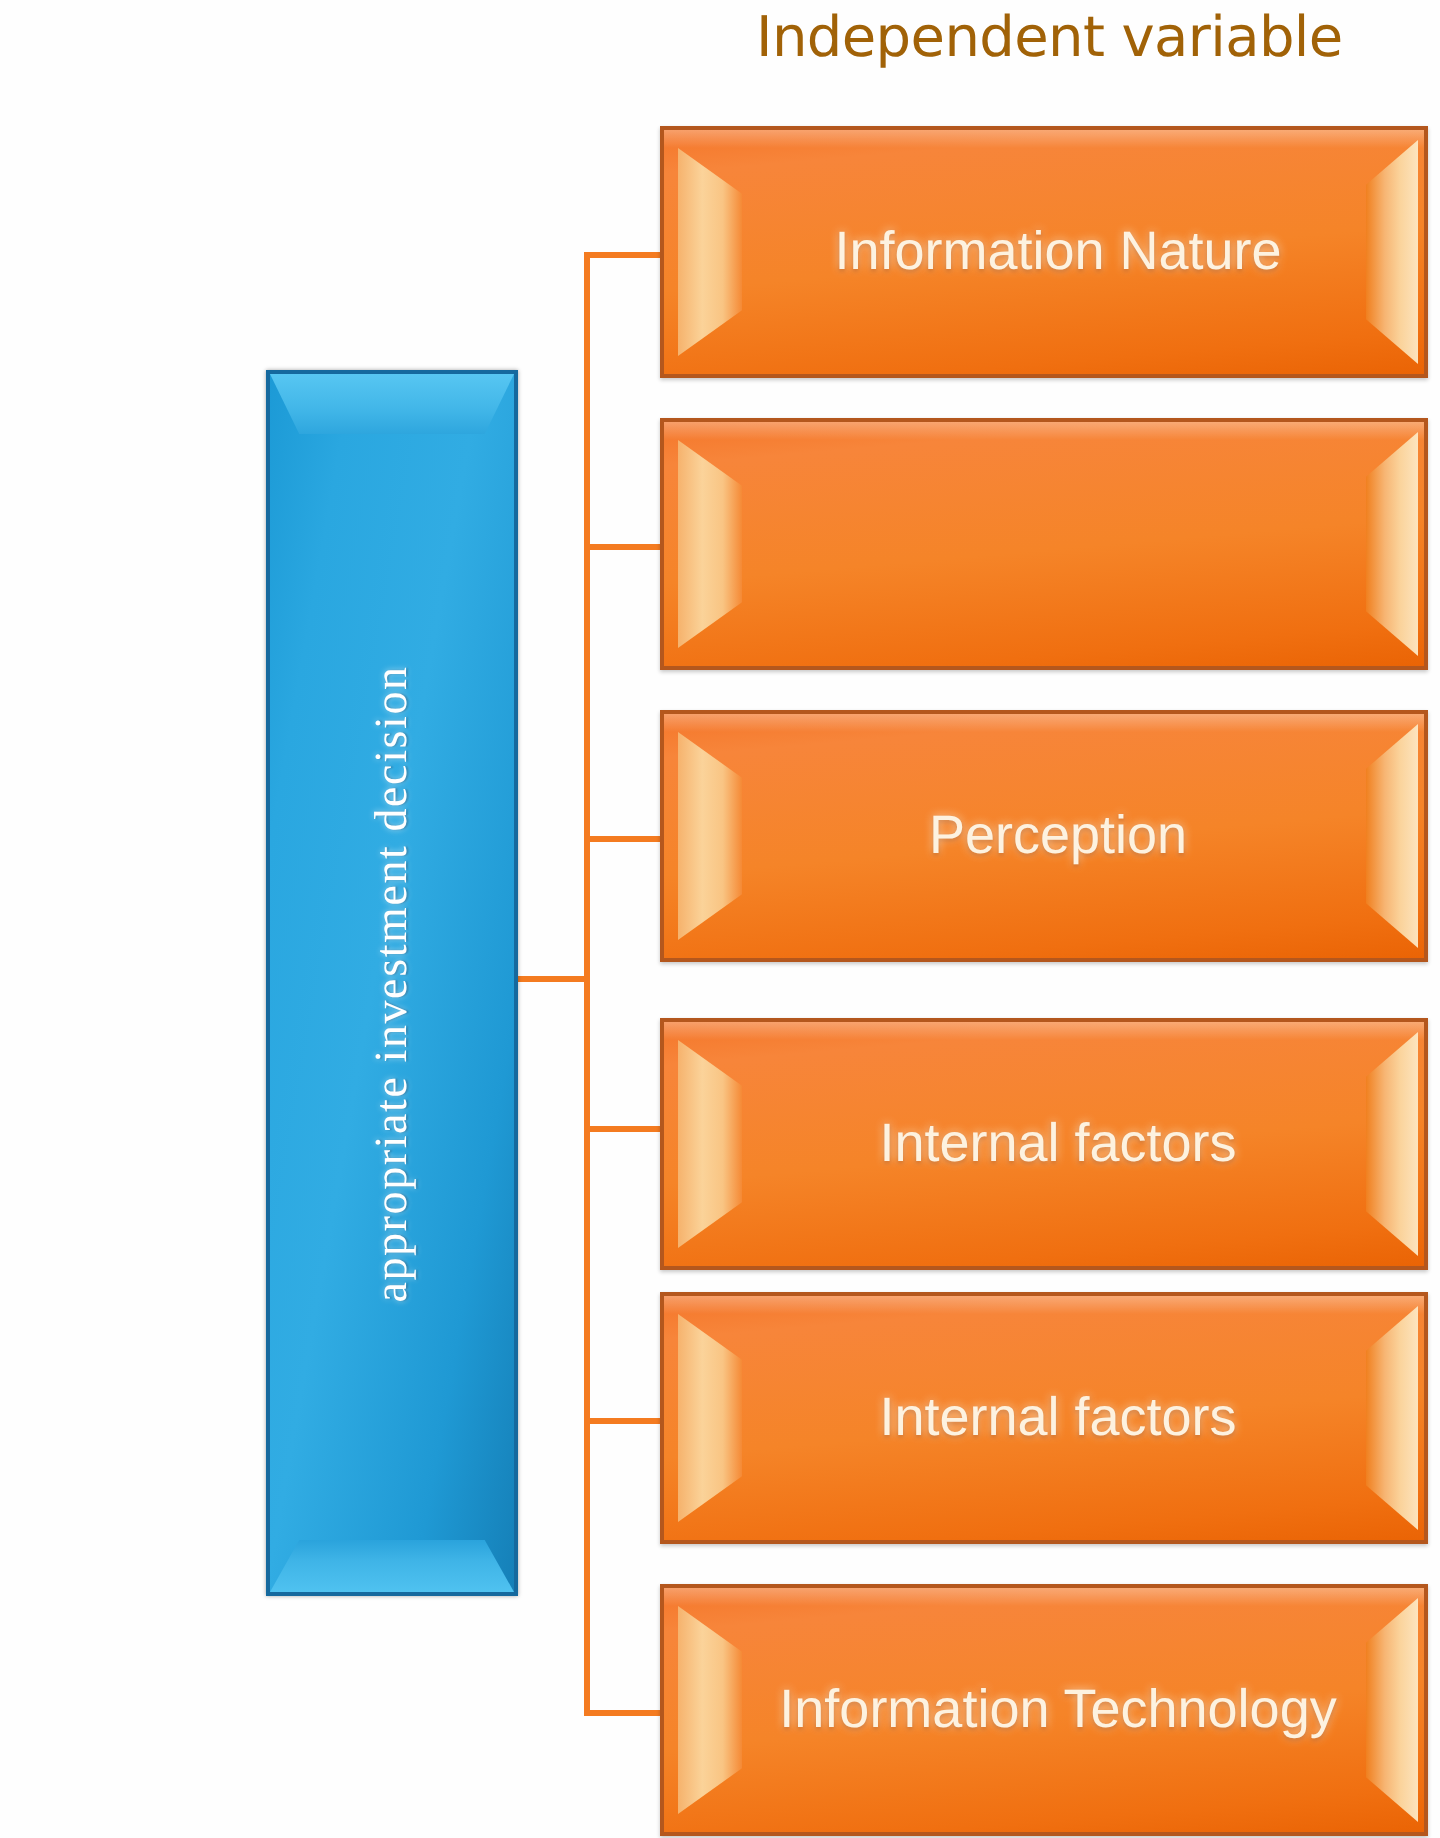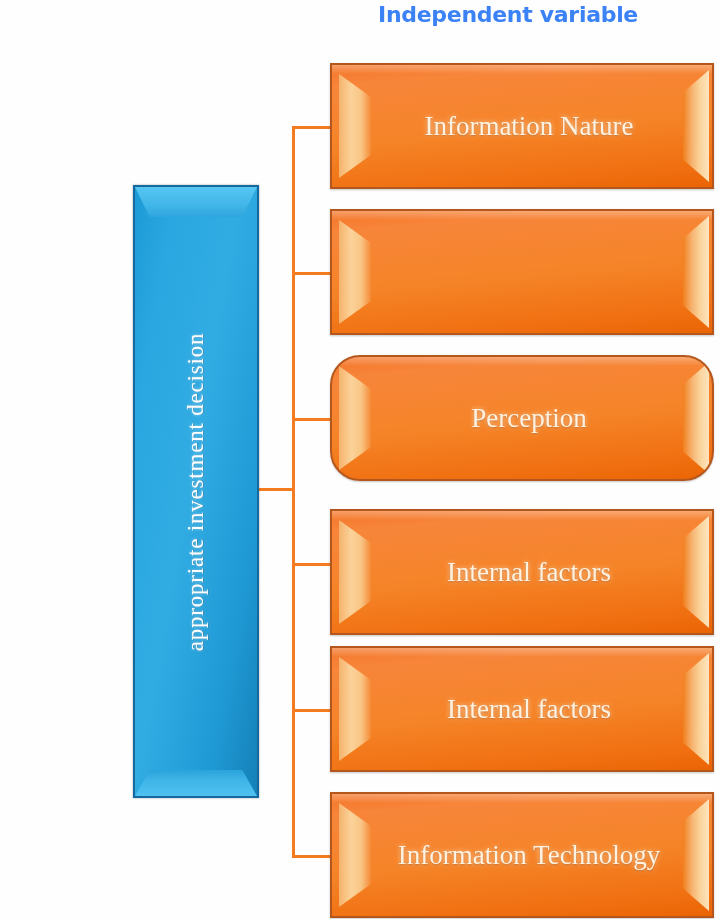--- a/index.html
+++ b/index.html
@@ -16,24 +16,24 @@
     width: 720px;
     height: 919px;
     background: #fefefe;
     overflow: hidden;
   }
 
   
   .heading {
     position: absolute;
     font-family: "DejaVu Sans", sans-serif;
-    font-weight: bold;
-    font-size: 22px;
+    font-weight: normal;
+    font-size: 28px;
     letter-spacing: -0.3px;
-    color: #3b82f6;
+    color: #a16207;
     white-space: nowrap;
   }
   #heading-independent {
     left: 378px;
     top: 2px;
   }
   #heading-dependent {
     left: 8px;
     top: 134px;
   }
@@ -155,21 +155,21 @@
     height: 9px;
     background: linear-gradient(180deg, rgba(255,255,255,0.30), rgba(255,255,255,0));
   }
   .obox-label {
     position: absolute;
     left: 48px;
     right: 34px;
     top: 50%;
     transform: translateY(-50%);
     text-align: center;
-    font-family: Liberation Serif, serif;
+    font-family: Liberation Sans, sans-serif;
     font-size: 27px;
     color: #fdf2e0;
     text-shadow: 0 0 5px rgba(255,240,215,0.75), 0 1px 2px rgba(150,55,0,0.55);
     white-space: nowrap;
   }
 </style>
 </head>
 <body>
 
 <div id="diagram">
@@ -199,21 +199,21 @@
     <div class="obox-bevel-right"></div>
     <div class="obox-label">Information Nature</div>
   </div>
 
   <div class="obox" style="top:209px;">
     <div class="obox-sheen"></div>
     <div class="obox-bevel-left"></div>
     <div class="obox-bevel-right"></div>
   </div>
 
-  <div class="obox" style="top:355px;border-radius:30px;">
+  <div class="obox" style="top:355px;">
     <div class="obox-sheen"></div>
     <div class="obox-bevel-left"></div>
     <div class="obox-bevel-right"></div>
     <div class="obox-label">Perception</div>
   </div>
 
   <div class="obox" style="top:488px;margin-top:21px;">
     <div class="obox-sheen"></div>
     <div class="obox-bevel-left"></div>
     <div class="obox-bevel-right"></div>

